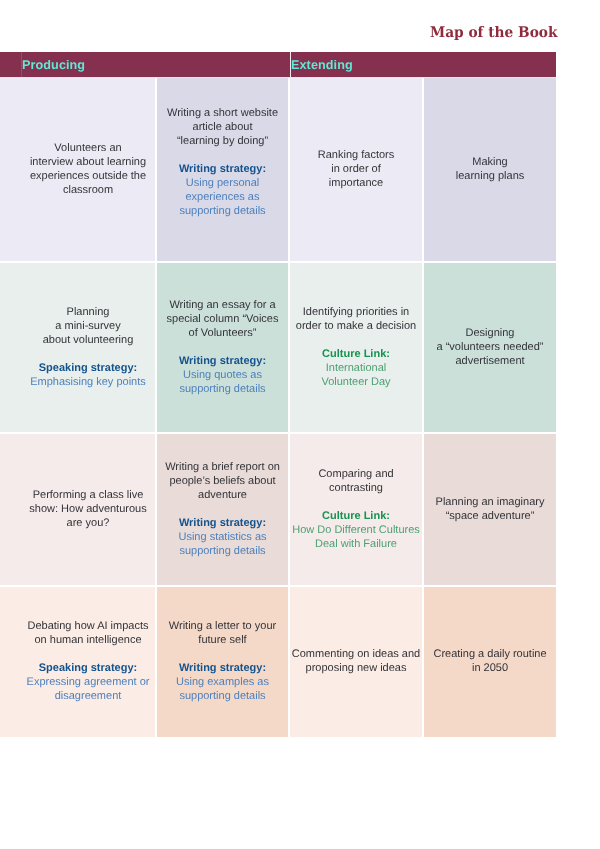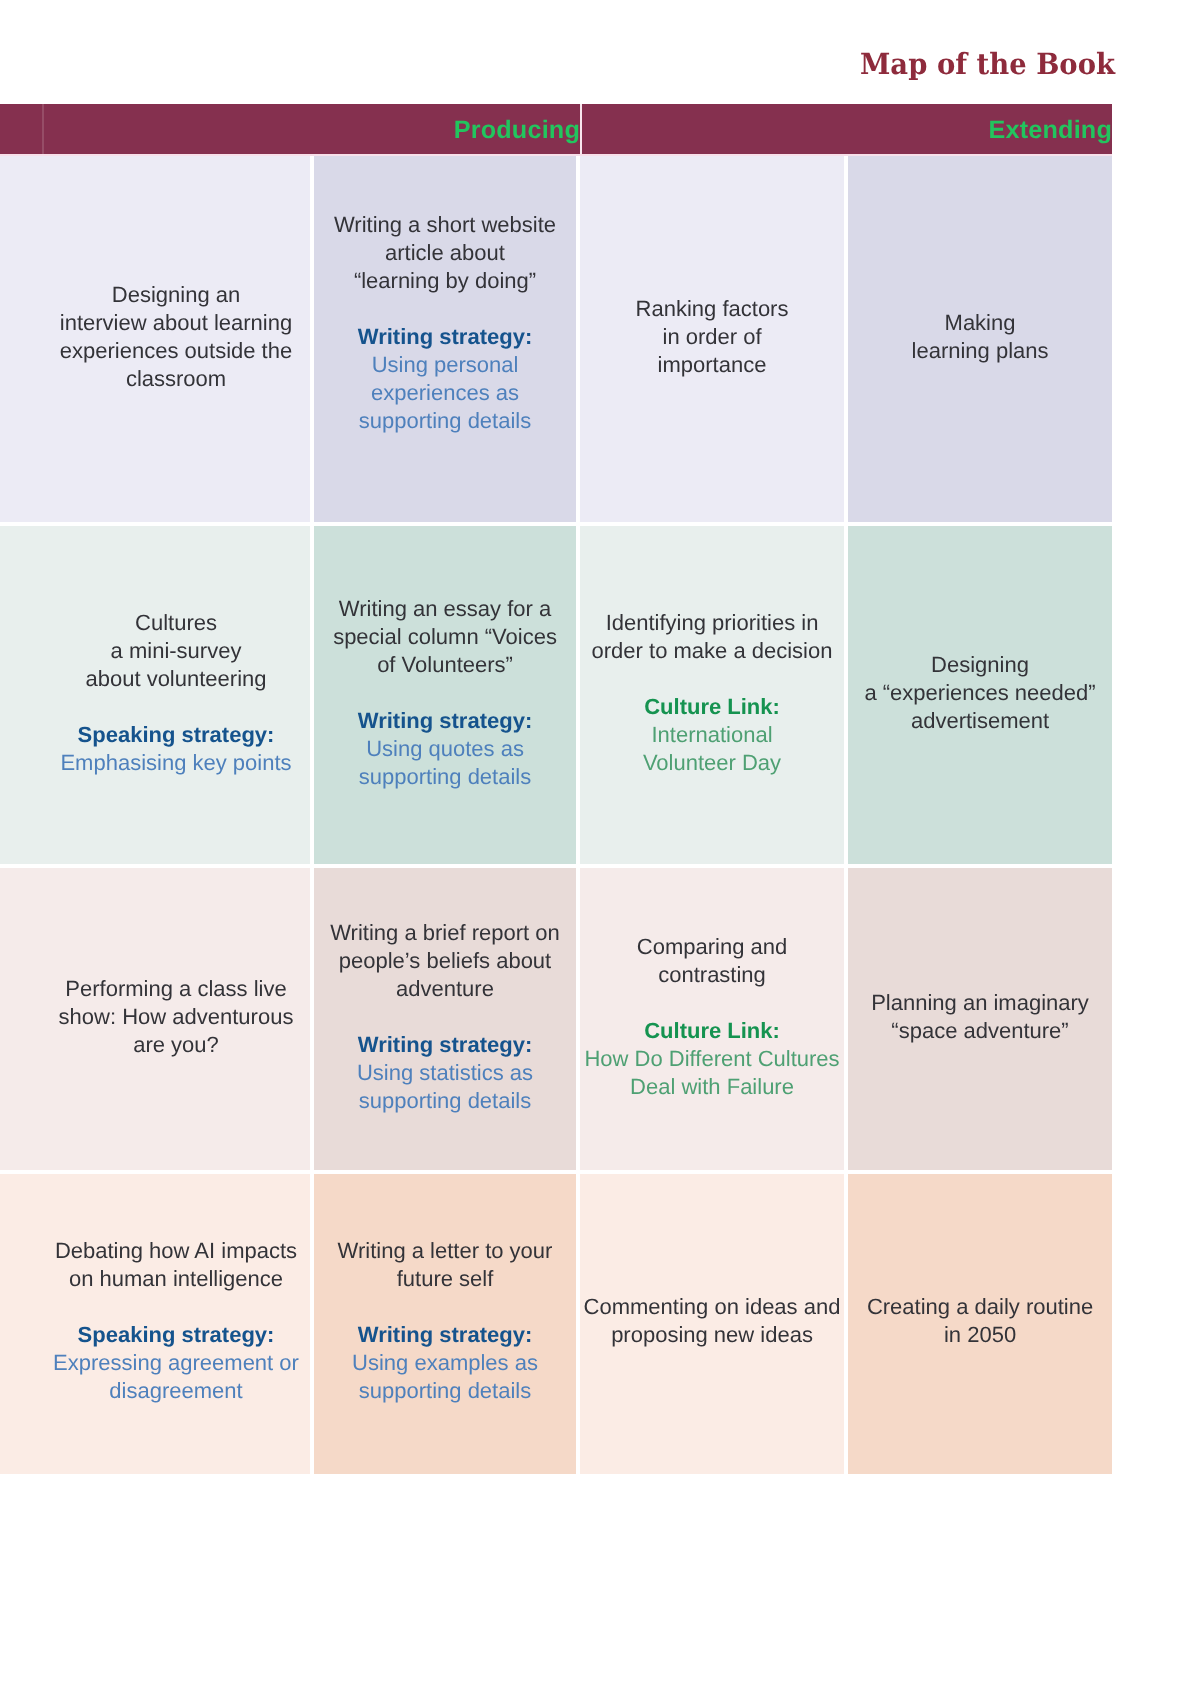--- a/index.html
+++ b/index.html
@@ -8,21 +8,21 @@
        -webkit-font-smoothing:antialiased;text-rendering:geometricPrecision;}
   .page{position:relative;width:600px;height:849px;background:#fff;}
 
   .title{position:absolute;left:430px;top:24.7px;font-family:"DejaVu Serif",serif;font-weight:bold;
          font-size:14.6px;line-height:15px;color:#8E2B3C;letter-spacing:0px;white-space:nowrap;
          transform:scaleX(0.94);transform-origin:0 0;}
 
   table.book{position:absolute;left:0;top:52px;width:556px;border-collapse:separate;border-spacing:0;table-layout:fixed;background:#fff;}
   table.book td{padding:0;margin:0;vertical-align:middle;}
 
-  .hcell{background:#85304F;color:#22c55e;font-weight:bold;text-align:right;
+  .hcell{background:#85304F;color:#5eead4;font-weight:bold;text-align:left;
          font-size:11px;letter-spacing:0.15px;}
   .hrow1 td{height:25px;}
   .hrow1 .hcell{font-size:12.6px;letter-spacing:0.1px;}
   .hrow2 td{height:24px;border-bottom:2px solid #fff;}
   .hspacer{background:#85304F;}
   .hsep{border-left:1px solid #f8e6ee;background-clip:padding-box;}
   .hsep-faint{border-left-color:rgba(255,255,255,0.14) !important;background-clip:border-box !important;}
   .hgap{height:1px;background:#f7dfe9;padding:0;}
 
   .bcell{font-size:11px;line-height:14px;color:#333338;text-align:center;
@@ -73,21 +73,21 @@
           <td class="hspacer"></td>
           <td class="hcell hsep hsep-faint" colspan="2">Producing</td>
           <td class="hcell hsep" colspan="2">Extending</td>
         </tr>
         <tr>
           <td class="hgap" colspan="5"></td>
         </tr>
         <tr class="brow brow1">
           <td class="bcell c1" colspan="2">
             <div class="pad">
-              <p class="m">Designing an</p>
+              <p class="m">Volunteers an</p>
               <p class="m">interview about learning</p>
               <p class="m">experiences outside the</p>
               <p class="m">classroom</p>
             </div>
           </td>
           <td class="bcell c2">
             <div class="pad2">
               <p class="m">Writing a short website</p>
               <p class="m">article about</p>
               <p class="m">“learning by doing”</p>
@@ -109,21 +109,21 @@
           <td class="bcell c4">
             <div class="pad2">
               <p class="m">Making</p>
               <p class="m">learning plans</p>
             </div>
           </td>
         </tr>
         <tr class="brow brow2">
           <td class="bcell c1" colspan="2">
             <div class="pad">
-              <p class="m">Cultures</p>
+              <p class="m">Planning</p>
               <p class="m">a mini-survey</p>
               <p class="m">about volunteering</p>
               <div class="gap"></div>
               <p class="sl sb">Speaking strategy:</p>
               <p class="sd">Emphasising key points</p>
             </div>
           </td>
           <td class="bcell c2">
             <div class="pad2">
               <p class="m">Writing an essay for a</p>
@@ -141,21 +141,21 @@
               <p class="m">order to make a decision</p>
               <div class="gap"></div>
               <p class="cl sb">Culture Link:</p>
               <p class="cd">International</p>
               <p class="cd">Volunteer Day</p>
             </div>
           </td>
           <td class="bcell c4">
             <div class="pad2">
               <p class="m">Designing</p>
-              <p class="m">a “experiences needed”</p>
+              <p class="m">a “volunteers needed”</p>
               <p class="m">advertisement</p>
             </div>
           </td>
         </tr>
         <tr class="brow brow3">
           <td class="bcell c1" colspan="2">
             <div class="pad">
               <p class="m">Performing a class live</p>
               <p class="m">show: How adventurous</p>
               <p class="m">are you?</p>

